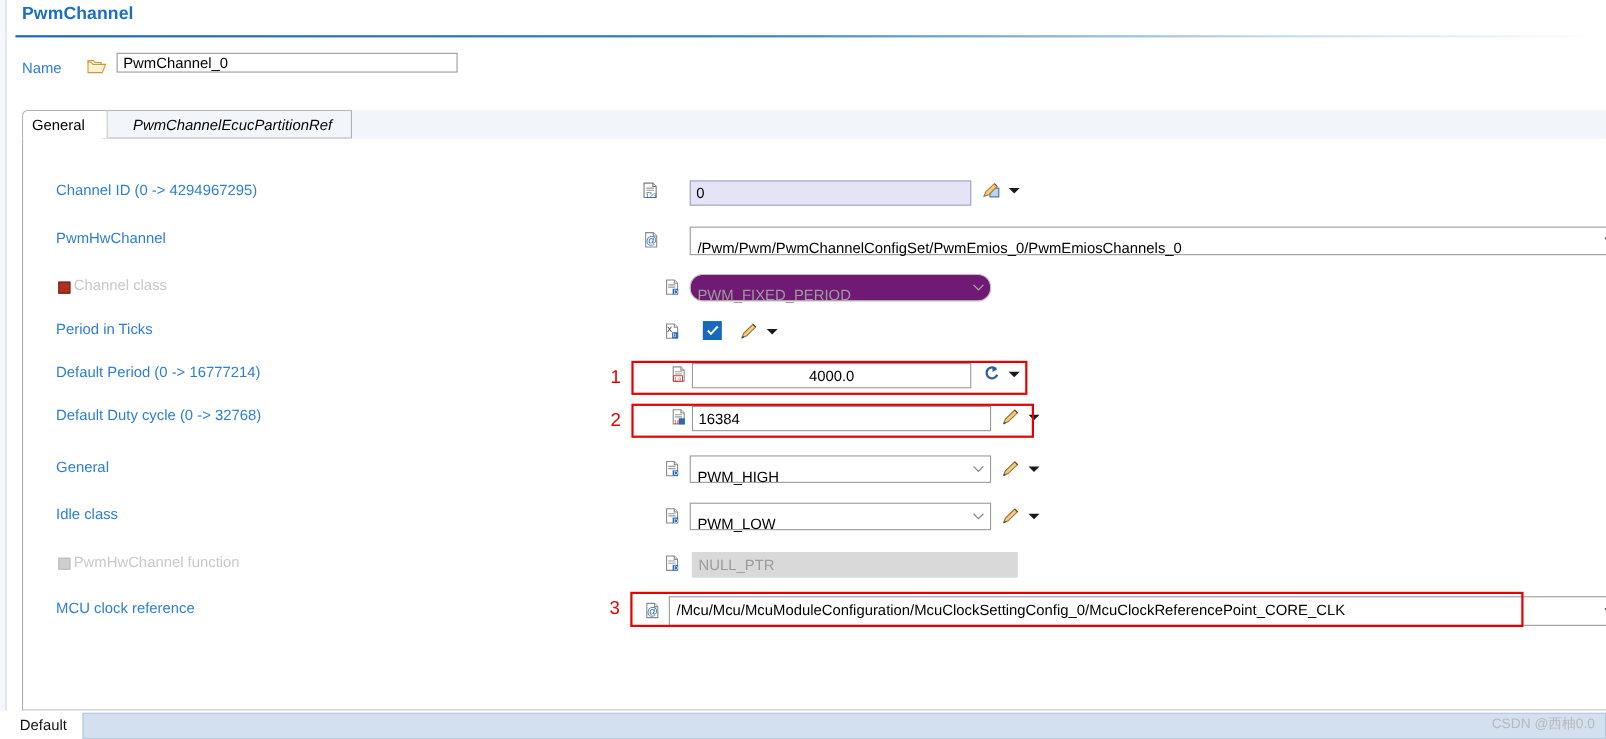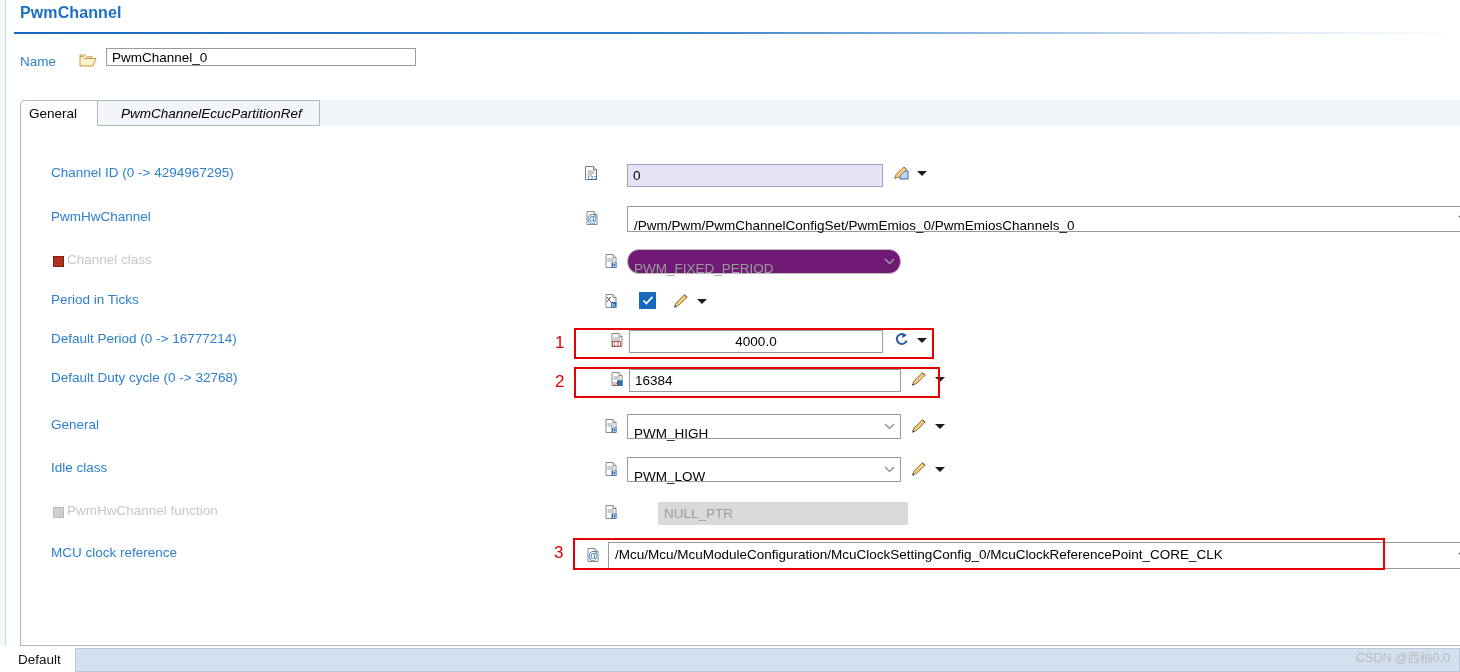--- a/index.html
+++ b/index.html
@@ -472,21 +472,21 @@
       <div class="ficon" style="left:582px; top:10px">
         <svg width="16" height="16" viewBox="0 0 16 16">
           <path d="M3 1.5 h7 l3 3 v10 h-10 z" fill="#fff" stroke="#8a8a8a" stroke-width="1"></path>
           <path d="M10 1.5 v3 h3" fill="#ececec" stroke="#8a8a8a" stroke-width="1"></path>
           <line x1="4.5" y1="6" x2="11" y2="6" stroke="#9a9a9a"></line>
           <line x1="4.5" y1="8" x2="11" y2="8" stroke="#9a9a9a"></line>
           <rect x="8.5" y="9.5" width="5" height="5" fill="#2b6cb0"></rect>
           <text x="9.4" y="14" font-size="5.5" fill="#fff" font-family="Liberation Sans, sans-serif">D</text>
         </svg>
       </div>
-      <input class="tinput readonly" style="left: 608px; top: 8px; width: 250px; margin-left: 29px;" readonly="" value="NULL_PTR">
+      <input class="tinput readonly" style="left: 608px; top: 8px; width: 296px;" readonly="" value="NULL_PTR">
     </div>
 
     <div class="row" style="top:410px">
       <div class="lbl">MCU clock reference</div>
       <div class="ficon" style="left:564px; top:11px">
         <svg width="16" height="16" viewBox="0 0 16 16">
           <path d="M3 1.5 h7 l3 3 v10 h-10 z" fill="#fff" stroke="#8a8a8a" stroke-width="1"></path>
           <path d="M10 1.5 v3 h3" fill="#ececec" stroke="#8a8a8a" stroke-width="1"></path>
           <text x="3" y="12" font-size="10" fill="#2b6cb0" font-family="Liberation Sans, sans-serif">@</text>
         </svg>

